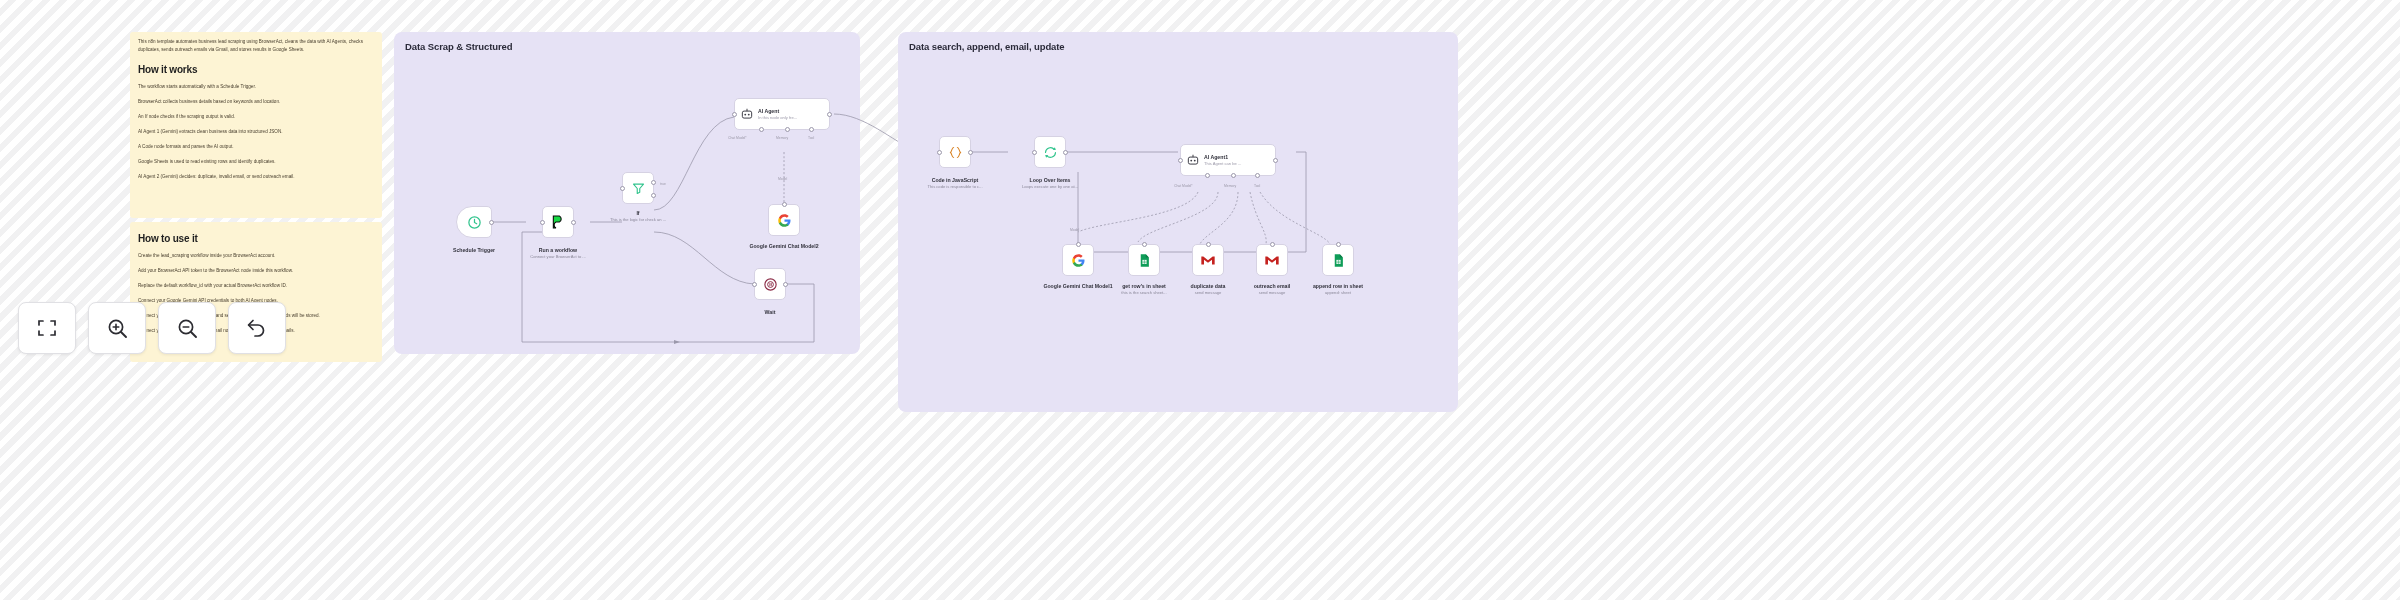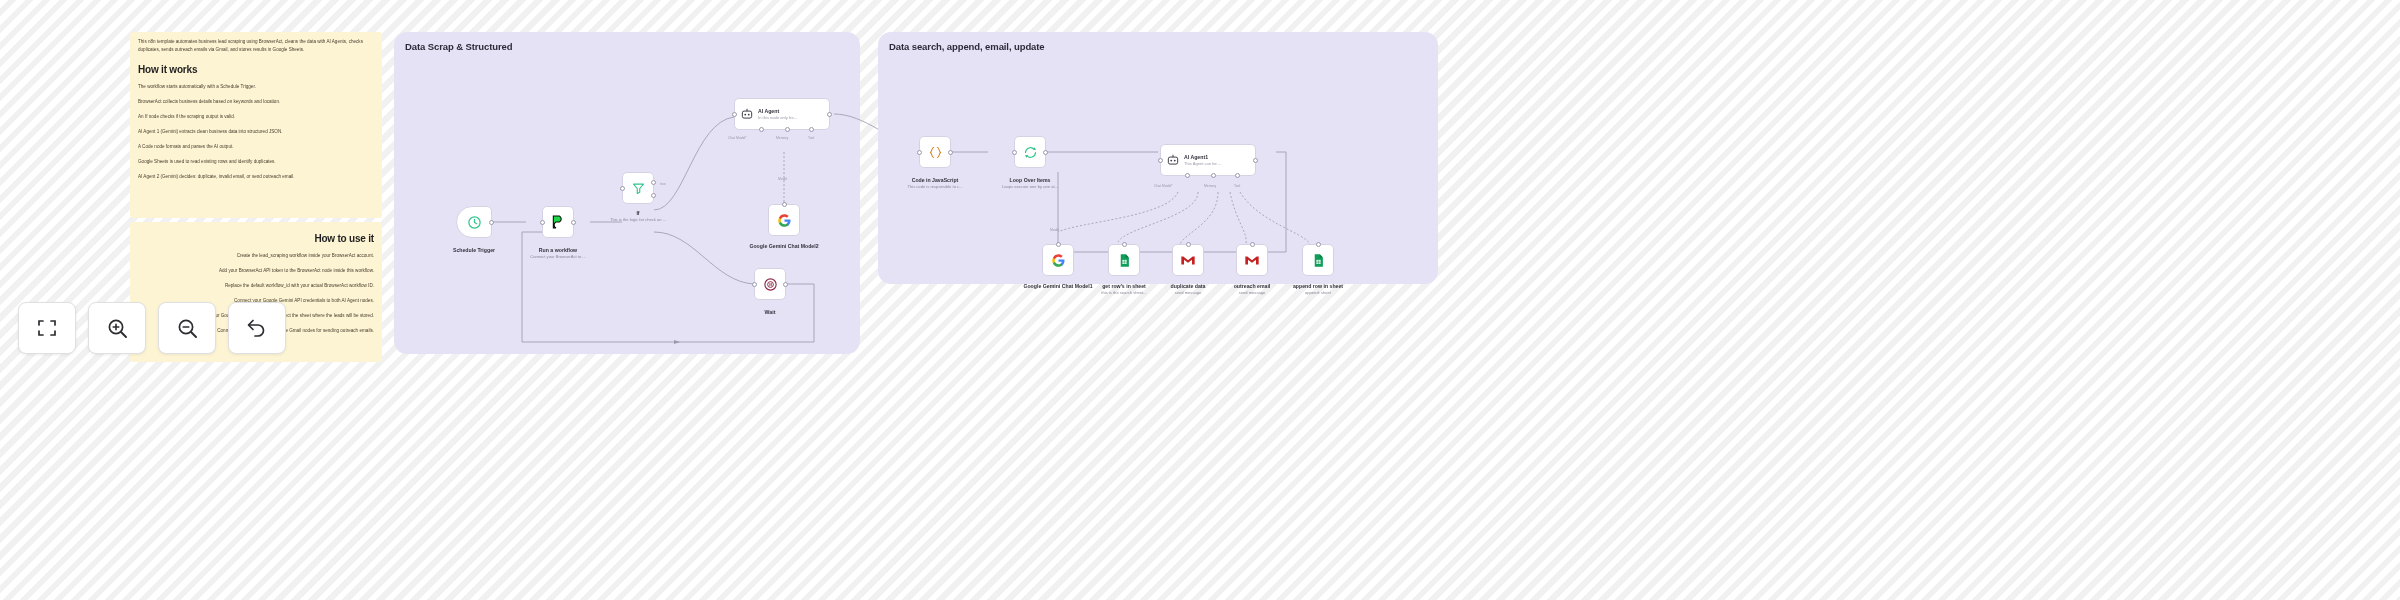--- a/index.html
+++ b/index.html
@@ -12,35 +12,35 @@
   }
   .canvas { position:absolute; inset:0; }
 
   
   .sticky {
     position:absolute; left:130px; top:32px; width:252px;
     background:#fdf4d4; border-radius:3px;
     padding:6px 8px 0 8px;
     color:#3a3a3a;
   }
-  .sticky.second { top:222px; height:140px; padding-top:8px;text-align:right; }
+  .sticky.second { top:222px; height:140px; padding-top:8px; }
   .sticky p.intro { font-size:4.6px; line-height:8px; color:#4a4030; margin-bottom:2px; }
   .sticky h2 { font-size:10px; line-height:14px; font-weight:bold; color:#1f1f1f; margin:9px 0 6px 0; letter-spacing:-0.2px;}
   .sticky .li { font-size:4.6px; line-height:7px; color:#4a4030; margin-bottom:8px; }
 
   
   .panel {
-    position:absolute; background:#e6e2f5; border-radius:13px;padding-left:40px;
+    position:absolute; background:#e6e2f5; border-radius:8px;padding-left:40px;
   }
   .panel .ptitle {
     position:absolute; left:11px; top:9px;
     font-size:9.5px; font-weight:bold; color:#2b2b3a; letter-spacing:-0.1px;
   }
   #panel1 { left:394px; top:32px; width:466px; height:322px; }
-  #panel2 { left:878px; top:32px; width:560px; height:252px; }
+  #panel2 { left:898px; top:32px; width:560px; height:380px; }
 
   
   .node {
     position:absolute; background:#ffffff; border:0.8px solid #d6d2e3;
     border-radius:5px; display:flex; align-items:center; justify-content:center;
   }
   .node.sq { width:32px; height:32px; }
   .node.wide { width:92px; height:32px; border-radius:5px; justify-content:flex-start; padding-left:5px; gap:4px;}
   .node.trig { border-radius:16px 5px 5px 16px; width:36px; height:32px; }
   .node-label {

